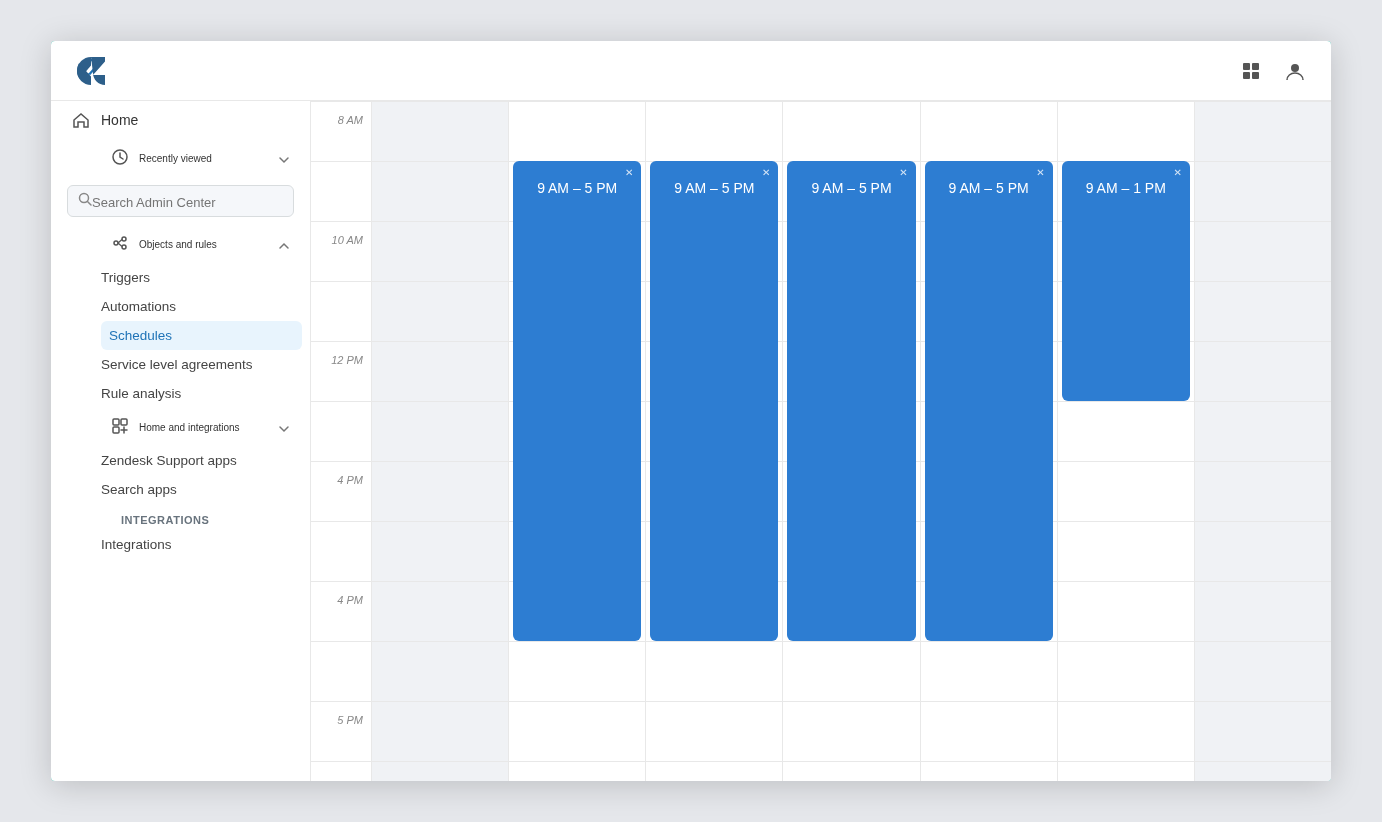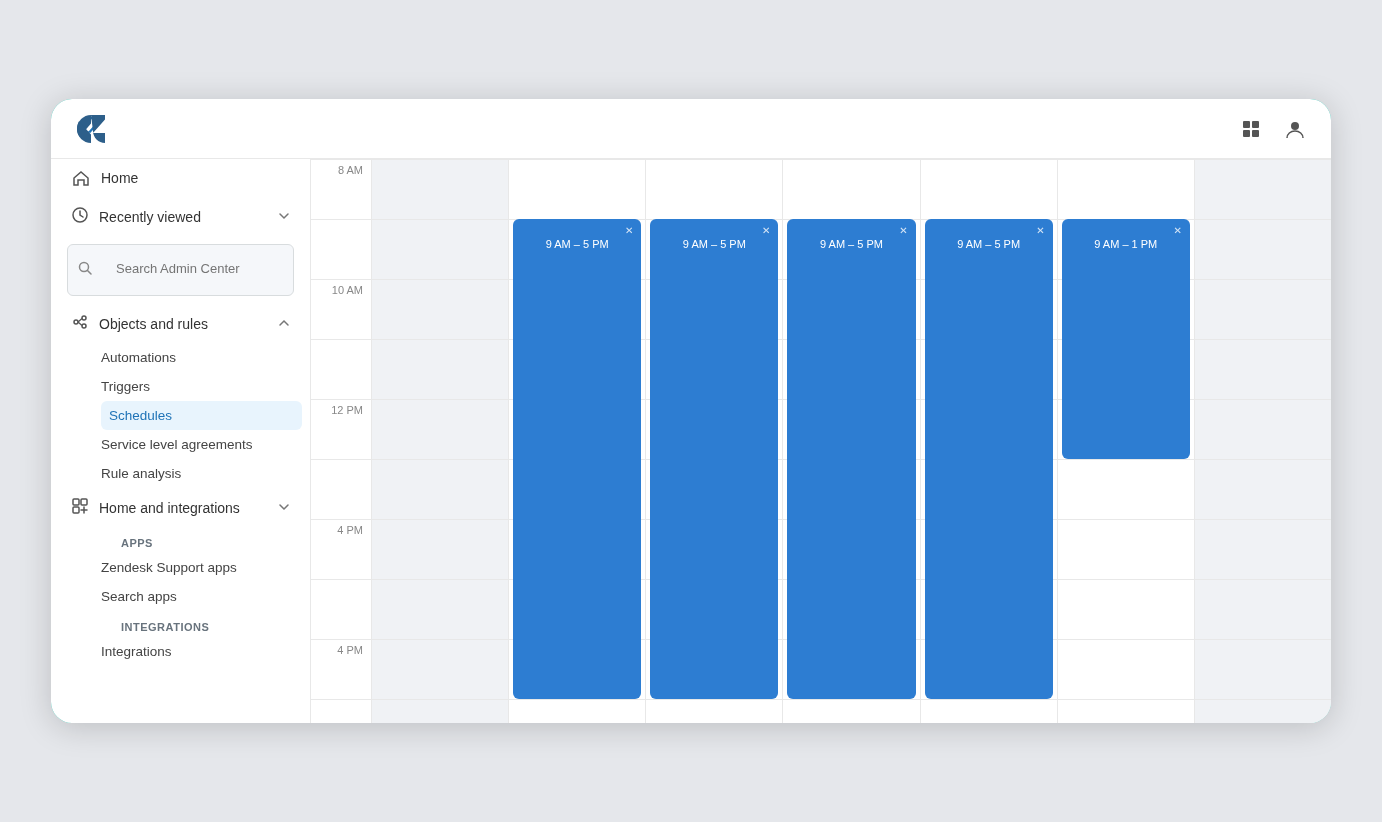--- a/index.html
+++ b/index.html
@@ -7,23 +7,23 @@
       background: #e5e7eb;
       font-family: -apple-system, BlinkMacSystemFont, 'Segoe UI', sans-serif;
       display: flex;
       align-items: center;
       justify-content: center;
       min-height: 100vh;
       padding: 20px;
     }
     .window {
       width: 1280px;
-      height: 624px;
+      height: 740px;
       background: #14b8a6;
-      border-radius: 21px;
+      border-radius: 4px;
       box-shadow: 0 4px 32px rgba(0,0,0,0.18);
       display: flex;
       flex-direction: column;
       overflow: hidden;
     }
     
     .topbar {
       height: 60px;
       background: #fff;
       border-bottom: 1px solid #e8e8e8;
@@ -83,28 +83,29 @@
     .sidebar-item .icon {
       width: 20px;
       height: 20px;
       display: flex;
       align-items: center;
       justify-content: center;
       flex-shrink: 0;
     }
     .sidebar-expand {
       display: flex;
-      align-items: center;
+      align-items: flex-end;
       gap: 10px;
       padding: 9px 20px;
       cursor: pointer;
       color: #333;
-      font-size: 14px;
+      font-size: 10px;
       font-weight: 500;
       justify-content: space-between;
+      margin-left: 40px;
     }
     .sidebar-expand-left {
       display: flex;
       align-items: center;
       gap: 10px;
     }
     .sidebar-sub {
       padding-left: 50px;
     }
     .sidebar-sub-item {
@@ -117,26 +118,26 @@
     .sidebar-sub-item.active {
       color: #1f73b7;
       background: #e8f4fd;
       border-radius: 6px;
       padding-left: 8px;
       margin-right: 8px;
     }
     .search-box {
       margin: 8px 16px 8px 16px;
       display: flex;
-      align-items: flex-start;
+      align-items: flex-end;
       background: #f5f7fa;
       border: 1px solid #d8dcde;
       border-radius: 6px;
-      padding: 16px 10px;
-      gap: 24px;
+      padding: 6px 10px;
+      gap: 0;
     }
     .search-box input {
       border: none;
       background: transparent;
       outline: none;
       font-size: 13px;
       color: #666;
       width: 100%;
     }
     .section-label {
@@ -165,25 +166,26 @@
     .time-col {
       display: flex;
       flex-direction: column;
     }
     .time-slot {
       height: 60px;
       display: flex;
       align-items: flex-start;
       justify-content: flex-end;
       padding-right: 8px;
-      padding-top: 4px;
+      padding-top: 12px;
       font-size: 11px;
       color: #888;
       border-top: 1px solid #e8e8e8;
       flex-shrink: 0;
+      font-style: italic;
     }
     .day-col {
       display: flex;
       flex-direction: column;
       border-left: 1px solid #e8e8e8;
       position: relative;
     }
     .day-col.greyed {
       background: #f0f2f5;
     }
@@ -218,21 +220,21 @@
       justify-content: flex-end;
       width: 100%;
       margin-bottom: 2px;
     }
     .schedule-block-close {
       font-size: 10px;
       opacity: 0.8;
       cursor: pointer;
     }
     .schedule-block-time {
-      font-size: 11px;
+      font-size: 14px;
       font-weight: 500;
       text-align: center;
     }
     
     ::-webkit-scrollbar { width: 6px; height: 6px; }
     ::-webkit-scrollbar-track { background: #f1f1f1; }
     ::-webkit-scrollbar-thumb { background: #ccc; border-radius: 3px; }
   </style>
 </head>
 <body>
@@ -330,22 +332,22 @@
           <span>Objects and rules</span>
         </div>
         <span>
           <svg width="12" height="12" viewBox="0 0 12 12" fill="none">
             <path d="M2 8 L6 4 L10 8" stroke="#777" stroke-width="1.5" stroke-linecap="round"></path>
           </svg>
         </span>
       </div>
 
       <div class="sidebar-sub">
+        <a class="sidebar-sub-item">Triggers</a>
         <a class="sidebar-sub-item">Automations</a>
-        <a class="sidebar-sub-item">Triggers</a>
         <a class="sidebar-sub-item active">Schedules</a>
         <a class="sidebar-sub-item">Service level agreements</a>
         <a class="sidebar-sub-item">Rule analysis</a>
       </div>
 
       <div class="sidebar-expand">
         <div class="sidebar-expand-left">
           <span class="icon">
             <svg width="18" height="18" viewBox="0 0 18 18" fill="none">
               <rect x="2" y="2" width="6" height="6" rx="1" stroke="#555" stroke-width="1.5"></rect>
@@ -357,21 +359,20 @@
           <span>Home and integrations</span>
         </div>
         <span>
           <svg width="12" height="12" viewBox="0 0 12 12" fill="none">
             <path d="M2 4 L6 8 L10 4" stroke="#777" stroke-width="1.5" stroke-linecap="round"></path>
           </svg>
         </span>
       </div>
 
       <div class="sidebar-sub">
-        <div class="section-label">Apps</div>
         <a class="sidebar-sub-item">Zendesk Support apps</a>
         <a class="sidebar-sub-item">Search apps</a>
         <div class="section-label">Integrations</div>
         <a class="sidebar-sub-item">Integrations</a>
       </div>
     </div>
 
     <div class="calendar-area">
       <div class="calendar-grid" id="calendar-grid">
 

